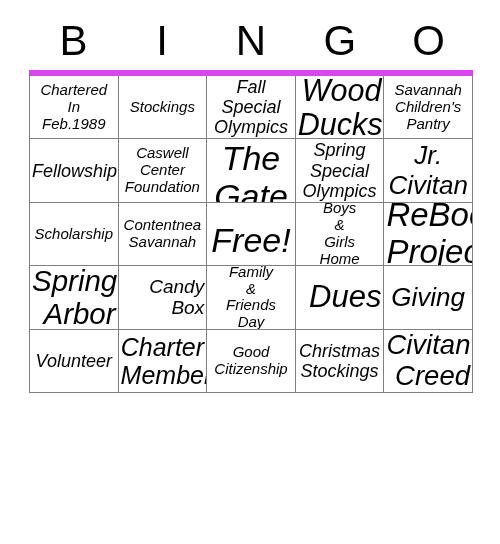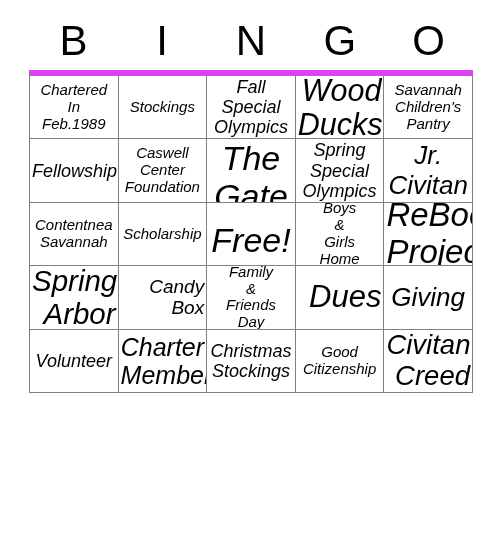--- a/index.html
+++ b/index.html
@@ -142,25 +142,25 @@
       <div class="bingo-cell">
         <span class="cell-text fs-md">Spring
 Special
 Olympics</span>
       </div>
       <div class="bingo-cell">
         <span class="cell-text fs-xl">Jr.
 Civitan</span>
       </div>
       <div class="bingo-cell">
+        <span class="cell-text fs-sm">Scholarship</span>
+      </div>
+      <div class="bingo-cell">
         <span class="cell-text fs-sm">Contentnea
 Savannah</span>
-      </div>
-      <div class="bingo-cell">
-        <span class="cell-text fs-sm">Scholarship</span>
       </div>
       <div class="bingo-cell">
         <span class="cell-text fs-huge">Free!</span>
       </div>
       <div class="bingo-cell">
         <span class="cell-text fs-sm">Boys
 &amp;
 Girls
 Home</span>
       </div>
@@ -189,26 +189,26 @@
         <span class="cell-text fs-xl">Giving</span>
       </div>
       <div class="bingo-cell">
         <span class="cell-text fs-md">Volunteer</span>
       </div>
       <div class="bingo-cell">
         <span class="cell-text fs-lg" style="font-size: 25px;">Charter
 Members</span>
       </div>
       <div class="bingo-cell">
+        <span class="cell-text fs-sm">Good
+Citizenship</span>
+      </div>
+      <div class="bingo-cell">
         <span class="cell-text fs-md">Christmas
 Stockings</span>
       </div>
       <div class="bingo-cell">
-        <span class="cell-text fs-sm">Good
-Citizenship</span>
-      </div>
-      <div class="bingo-cell">
         <span class="cell-text fs-xxl" style="font-size: 27.5px;">Civitan
 Creed</span>
       </div>
     </div>
 
 </div>
 
 </body></html>

